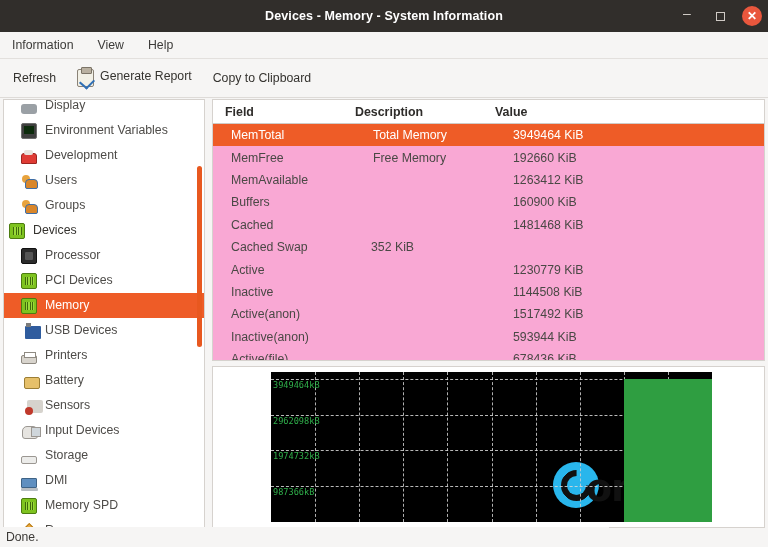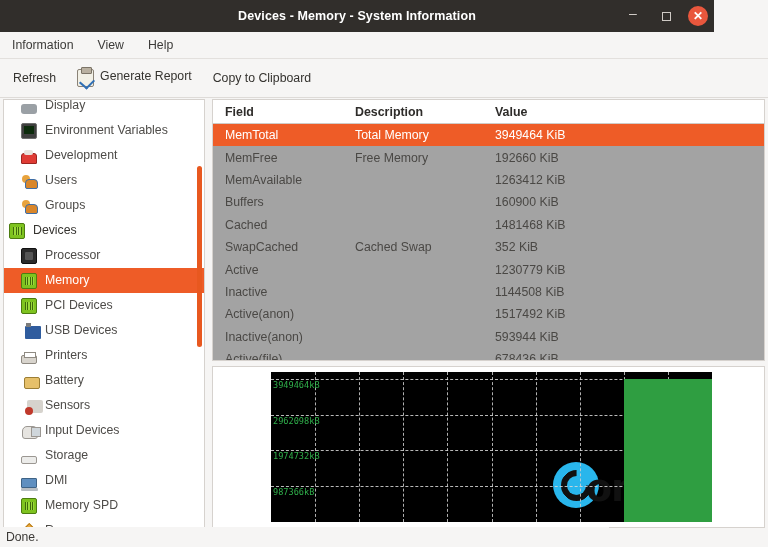--- a/index.html
+++ b/index.html
@@ -10,21 +10,21 @@
     background: #f5f4f3;
   }
   #app {
     position: relative;
     width: 768px; height: 547px;
     background: #f6f5f4;
   }
 
   
   .titlebar {
-    position: absolute; left: 0; top: 0; width: 714px; height: 32px;
+    position: absolute; left: 0; top: 0; width: 768px; height: 32px;
     background: #312e2b;
     display: flex; align-items: center; justify-content: center;
   }
   .titlebar-text {
     color: #ffffff;
     font-size: 12.5px;
     font-weight: bold;
     letter-spacing: .1px;
   }
   .win-buttons {
@@ -160,40 +160,40 @@
   .ico-storage { background:#ececea; border:1px solid #9b9792; height:8px; top:4px; border-radius:2px;}
   .ico-dmi { background:#5f8fc0; border:1px solid #3f6386; height:10px; top:2px; border-radius:1px;}
   .ico-dmi::after{ content:""; position:absolute; left:-1px; bottom:-4px; width:17px; height:3px; background:#b9bec3; border-radius:1px;}
   .ico-res { background:#eda93b; width:11px; height:11px; left:2px; top:2px; transform:rotate(45deg); border:1px solid #b07818;}
   .ico-display { background:#9aa0a5; border-radius:3px; height:10px; top:3px;}
 
   
   .table-wrap {
     position: absolute; left: 212px; top: 99px;
     width: 553px; height: 262px;
-    background: #a3a3a3;
+    background: #f9a8d4;
     border: 1px solid #d6d2ce;
     overflow: hidden;
   }
   .thead {
     display: flex; height: 24px; align-items: center;
     background: #ffffff; border-bottom: 1px solid #cfcbc7;
   }
   .th {
     font-size: 12.4px; font-weight: bold; color: #2e2c2a;
   }
   .col-field   { width: 142px; padding-left: 12px; }
   .col-desc    { width: 140px; }
   .col-value   { flex: 1; }
   .trow {
     display: flex; height: 22.4px; align-items: center;
     font-size: 12.3px; color: #4a4845;
   }
   .trow.selected { background: #ee5c27; color: #ffffff; }
-  .trow .cell { overflow: hidden; white-space: nowrap; }
+  .trow .cell { overflow: hidden; white-space: nowrap; padding-left: 18px; }
 
   
   .graph-outer {
     position: absolute; left: 212px; top: 366px;
     width: 553px; height: 162px;
     background: #ffffff;
     border: 1px solid #d6d2ce;
   }
   .graph {
     position: absolute; left: 58px; top: 5px;
@@ -315,27 +315,27 @@
           <span class="s-label">Groups</span>
         </div>
         <div class="s-item cat">
           <span class="ico ico-greenchip"></span>
           <span class="s-label">Devices</span>
         </div>
         <div class="s-item">
           <span class="ico ico-chip"></span>
           <span class="s-label">Processor</span>
         </div>
+        <div class="s-item">
+          <span class="ico ico-greenchip"></span>
+          <span class="s-label">PCI Devices</span>
+        </div>
         <div class="s-item selected">
           <span class="ico ico-greenchip"></span>
           <span class="s-label">Memory</span>
-        </div>
-        <div class="s-item">
-          <span class="ico ico-greenchip"></span>
-          <span class="s-label">PCI Devices</span>
         </div>
         <div class="s-item">
           <span class="ico ico-usb"></span>
           <span class="s-label">USB Devices</span>
         </div>
         <div class="s-item">
           <span class="ico ico-printer"></span>
           <span class="s-label">Printers</span>
         </div>
         <div class="s-item">
@@ -398,21 +398,20 @@
           <div class="cell col-field">Buffers</div>
           <div class="cell col-desc"></div>
           <div class="cell col-value">160900 KiB</div>
         </div>
         <div class="trow">
           <div class="cell col-field">Cached</div>
           <div class="cell col-desc"></div>
           <div class="cell col-value">1481468 KiB</div>
         </div>
         <div class="trow">
-          <div class="cell col-field">SwapCached</div>
           <div class="cell col-desc">Cached Swap</div>
           <div class="cell col-value">352 KiB</div>
         </div>
         <div class="trow">
           <div class="cell col-field">Active</div>
           <div class="cell col-desc"></div>
           <div class="cell col-value">1230779 KiB</div>
         </div>
         <div class="trow">
           <div class="cell col-field">Inactive</div>

